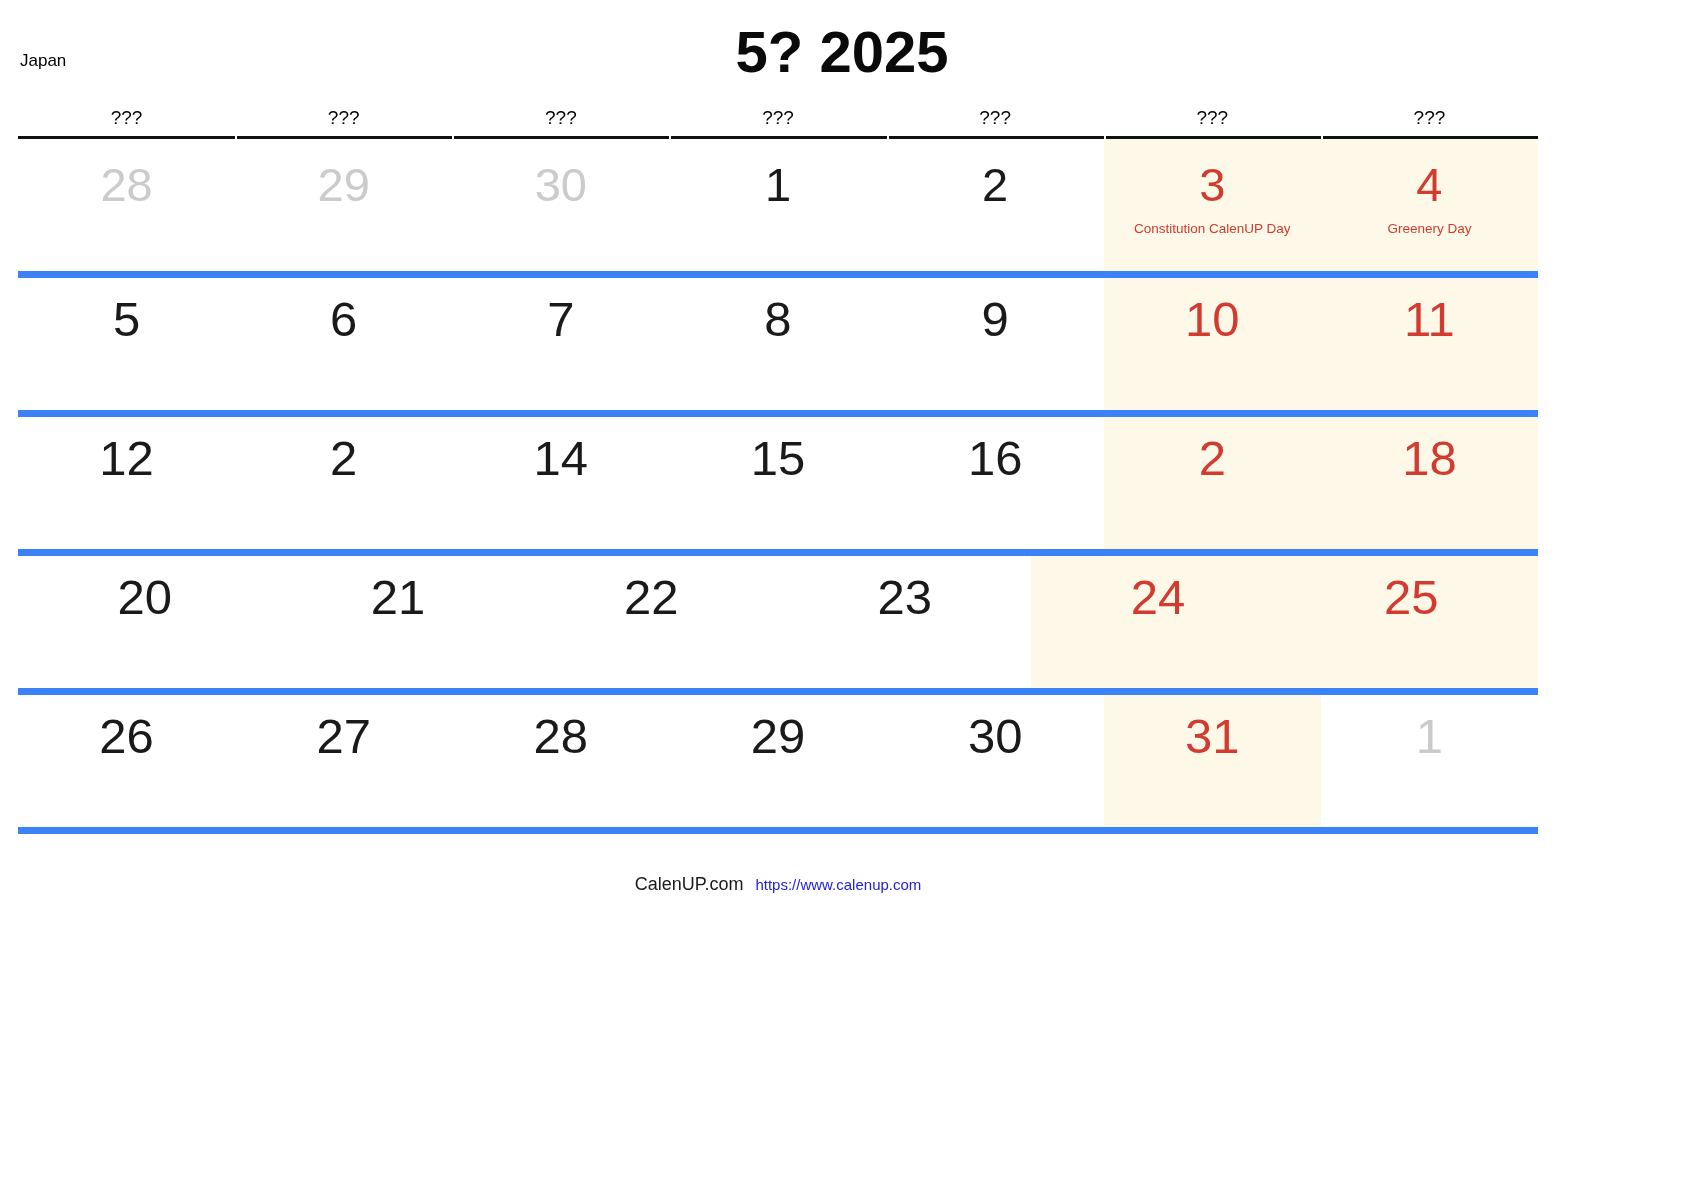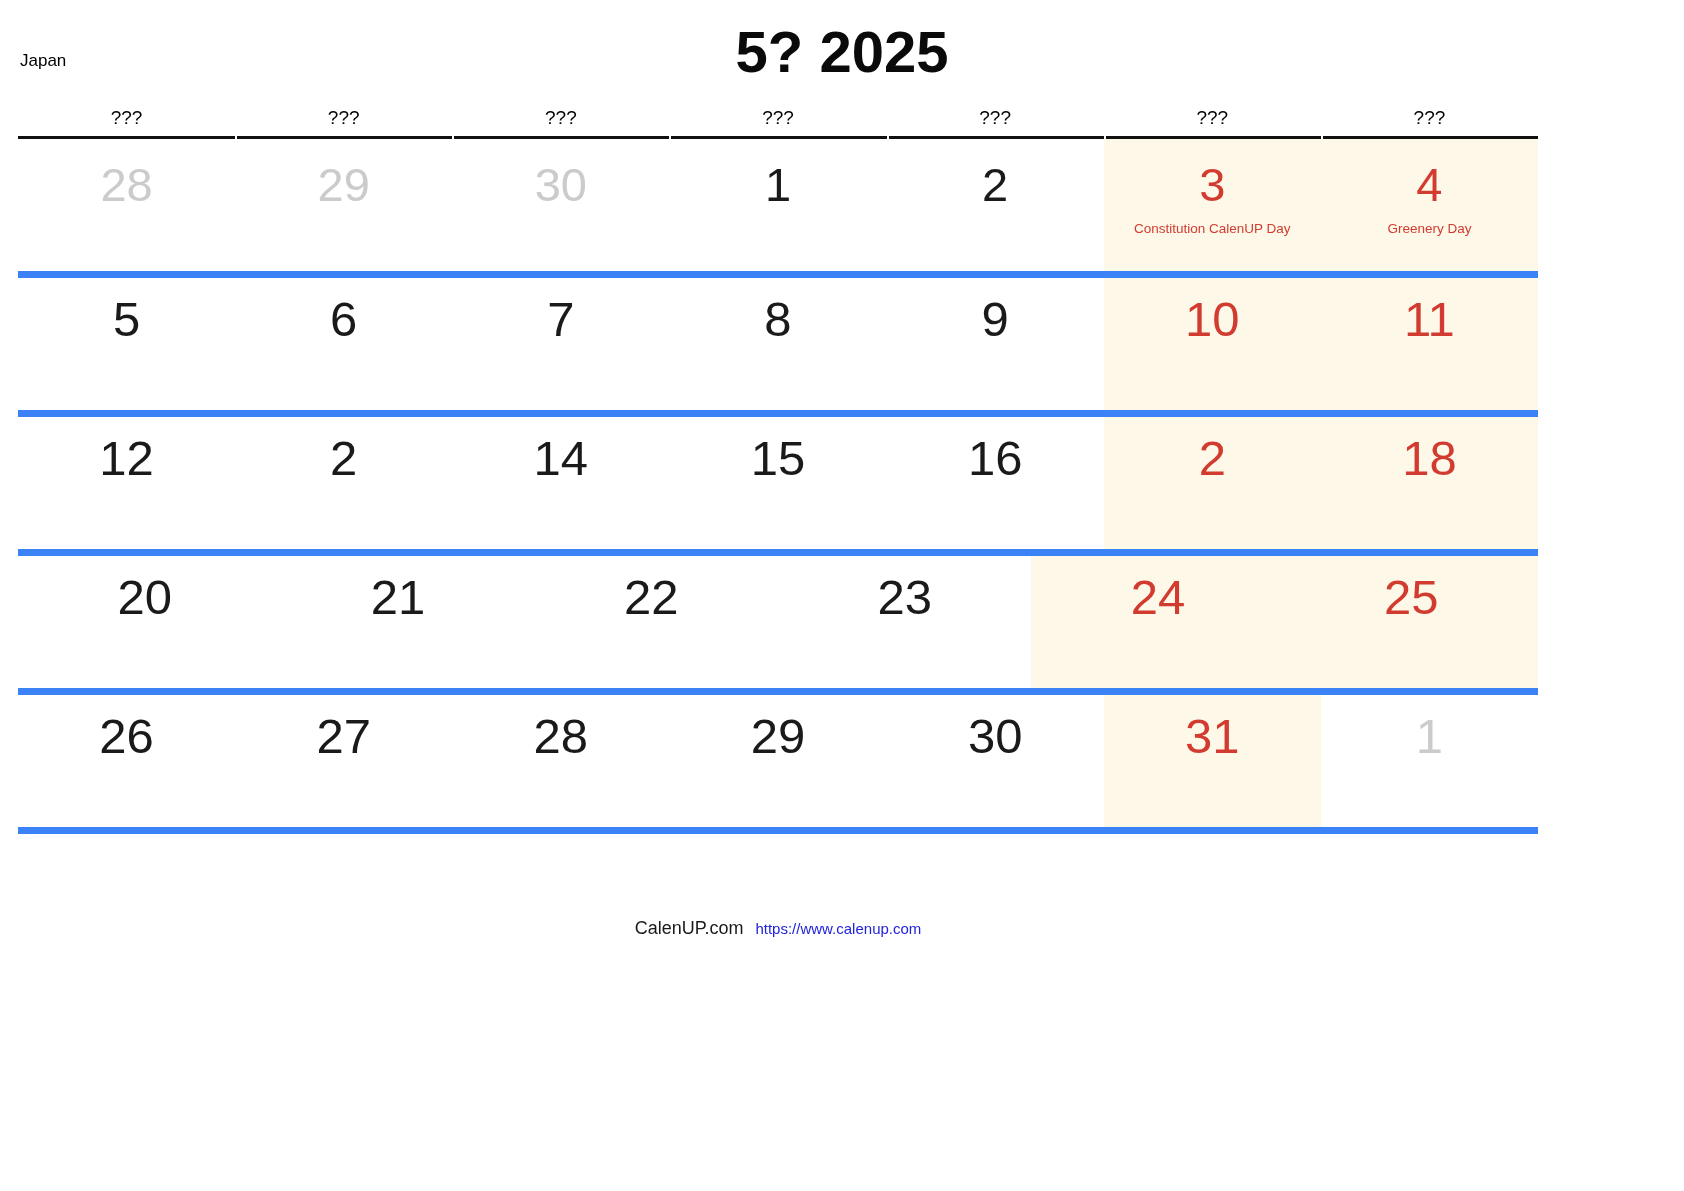--- a/index.html
+++ b/index.html
@@ -139,21 +139,20 @@
   .week-row:first-of-type .day-cell .day-num { font-size: 47px; }
 
   
   .footer {
     position: absolute;
     left: 18px;
     top: 874px;
     width: 1520px;
     text-align: center;
     white-space: nowrap;
-    margin-top: 44px;
   }
   .footer .brand {
     font-size: 18px;
     color: #1a1a1a;
   }
   .footer .url {
     font-size: 15px;
     color: #2222dd;
     margin-left: 12px;
     text-decoration: none;

